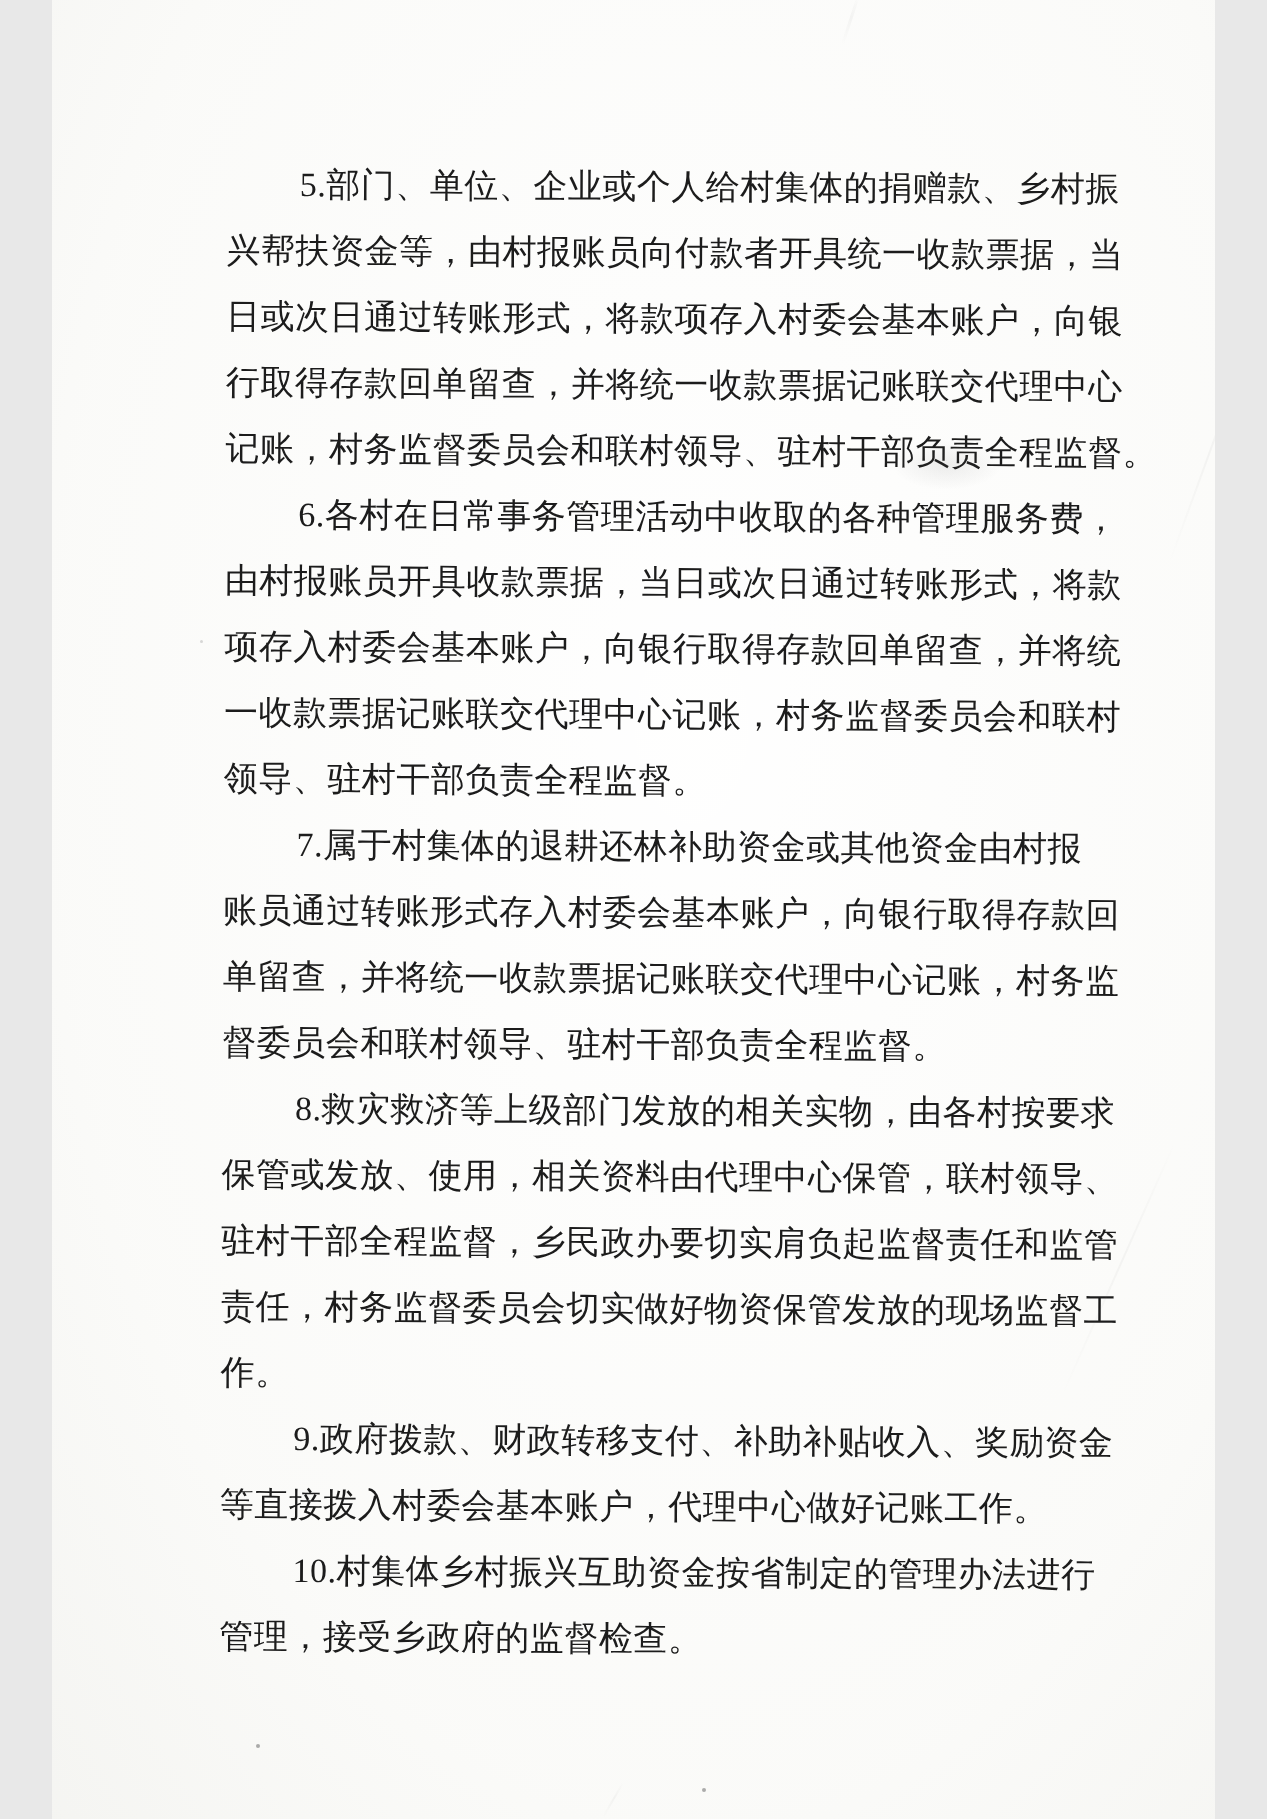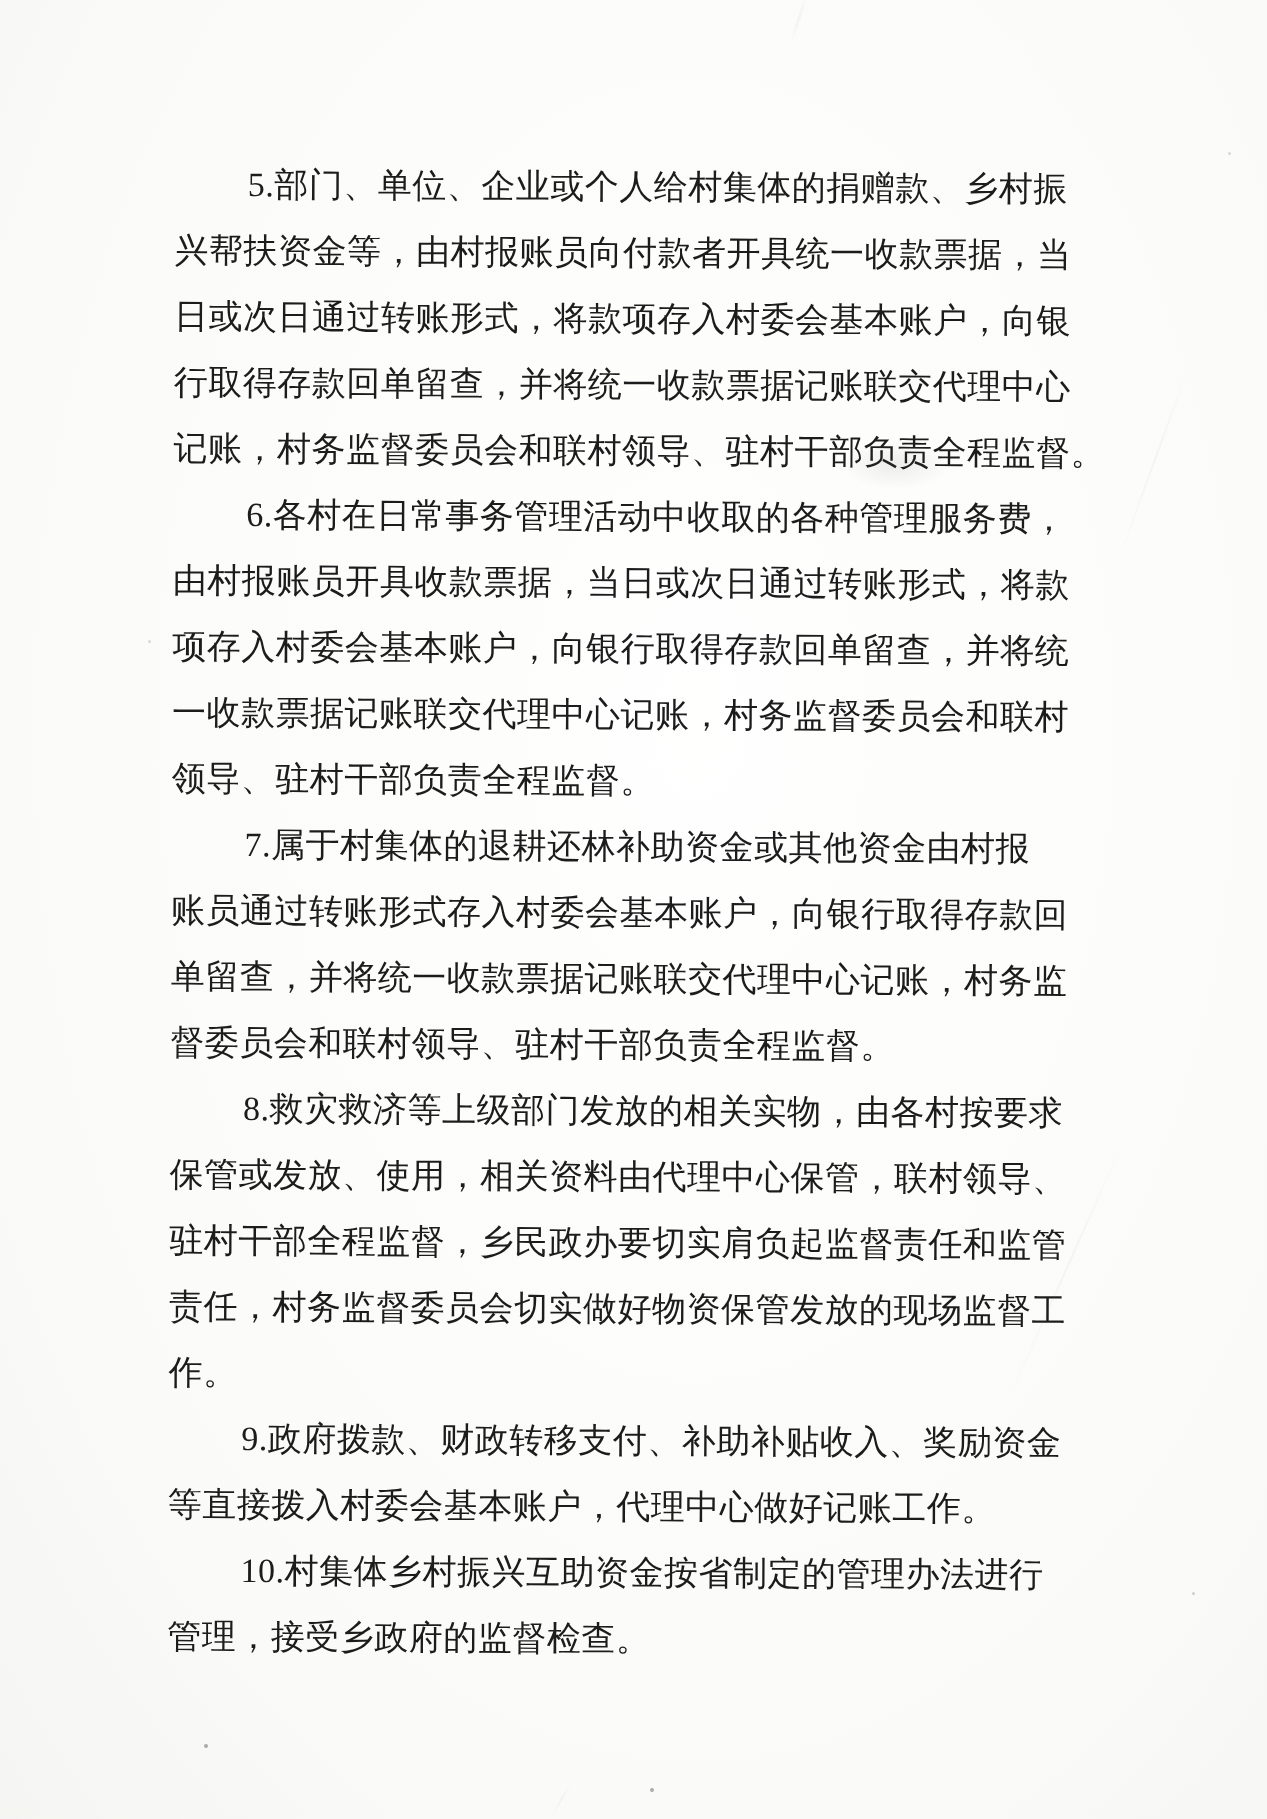--- a/index.html
+++ b/index.html
@@ -2,21 +2,21 @@
 <html lang="zh"><head>
 <meta charset="utf-8">
 <style>
   html, body {
     margin: 0;
     padding: 0;
     background: #e8e8e8;
   }
   .page {
     position: relative;
-    width: 1267px;
+    width: 1163px;
     height: 1819px;
     margin: 0 auto;
     background:
       radial-gradient(ellipse at 55% 40%, rgba(255,255,255,0.9) 0%, rgba(250,250,248,0.6) 70%, rgba(244,244,241,0.9) 100%),
       #fbfbf9;
     overflow: hidden;
     font-family: "Liberation Serif", serif;
   }
   .content {
     position: absolute;

